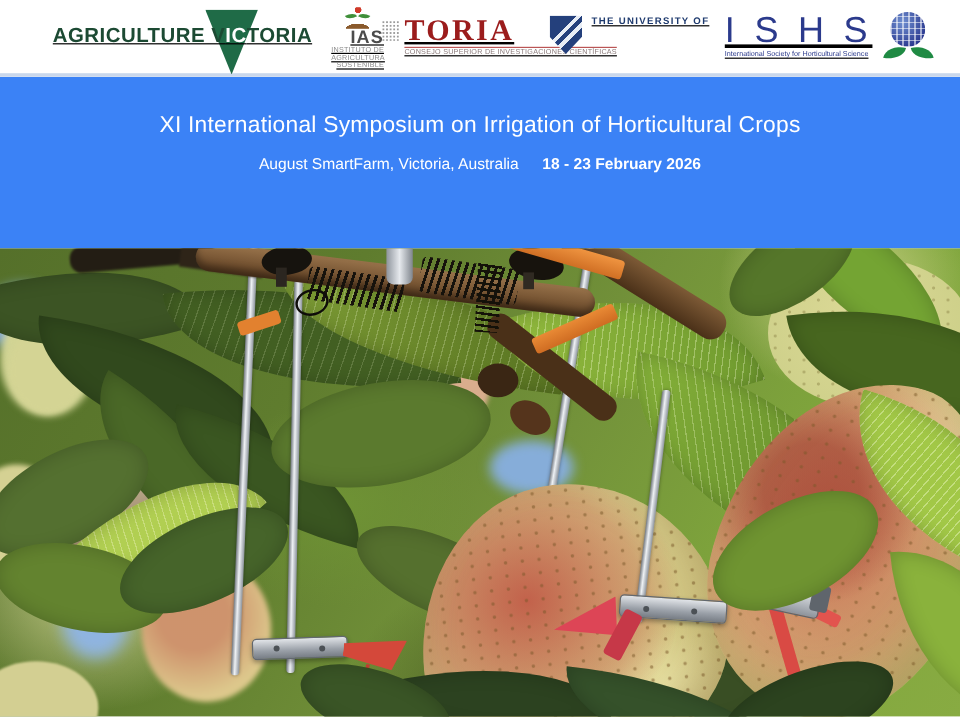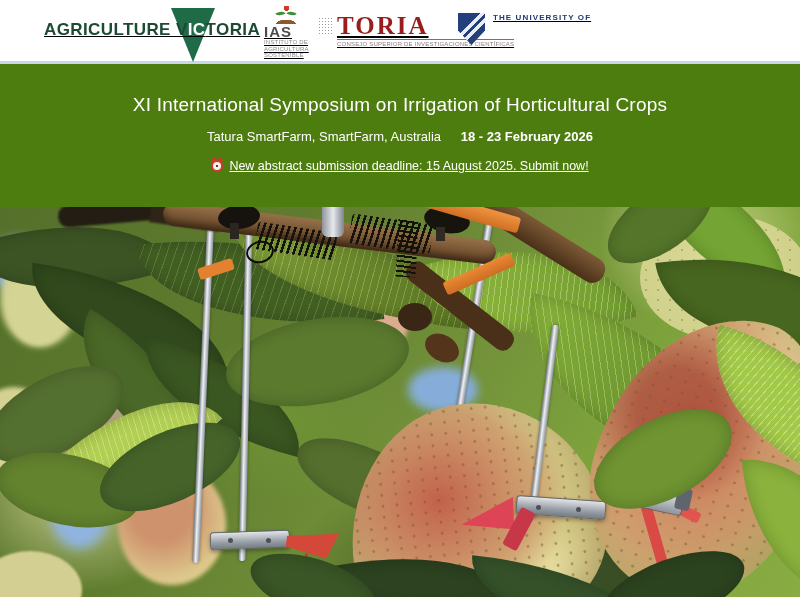--- a/index.html
+++ b/index.html
@@ -13,21 +13,21 @@
 
   
   .av { left:44px; top:20px; width:210px; height:28px; }
   .av-tri { position:absolute; left:127px; top:-12px; width:44px; height:54px;
     background:#1f6b47; clip-path:polygon(0 0,100% 0,50% 100%); z-index:0; }
   .av-text { position:relative; z-index:1; font-weight:700; font-size:17px;
     letter-spacing:.4px; color:#1c4a33; white-space:nowrap; }
   .av-white { color:#ffffff; }
 
   
-  .ias { left:264px; top:6px; width:44px; text-align:left; }
+  .ias { left:276px; top:6px; width:44px; text-align:right; }
   .ias-icon { position:relative; width:22px; height:18px; margin:0 auto;
     background:
       radial-gradient(circle at 52% 12%, #d03a2a 0 2.6px, transparent 3px),
       radial-gradient(16px 7px at 50% 100%, #8a5a2c 0 60%, transparent 62%);
   }
   .ias-icon::before, .ias-icon::after { content:""; position:absolute; top:5px;
     width:9px; height:5px; background:#3f8f3a; border-radius:0 100% 0 100%; }
   .ias-icon::before { left:1px; transform:rotate(-28deg); }
   .ias-icon::after  { right:1px; transform:rotate(28deg) scaleX(-1); }
   .ias-acr { font-size:15px; font-weight:700; color:#4c4c4c; letter-spacing:1px; line-height:15px;}
@@ -62,21 +62,21 @@
     background:
       repeating-linear-gradient(0deg, rgba(255,255,255,.55) 0 1px, transparent 1px 5px),
       repeating-linear-gradient(90deg, rgba(255,255,255,.55) 0 1px, transparent 1px 5px),
       radial-gradient(circle at 35% 30%, #6f8fd0, #2b3990 75%);
   }
   .globe-leaf { position:absolute; width:17px; height:12px; background:#1f8a43; bottom:2px; }
   .globe-leaf.l { left:0; border-radius:100% 0 100% 0; transform:rotate(12deg); }
   .globe-leaf.r { right:0; border-radius:0 100% 0 100%; transform:rotate(-12deg); }
 
   
-  .banner { height:143px; background:#4d7c0f; color:#fff; text-align:center;
+  .banner { height:143px; background:#3b82f6; color:#fff; text-align:center;
     display:flex; flex-direction:column; align-items:center; padding-top:30px; }
   .banner h1 { font-size:19px; font-weight:500; letter-spacing:.2px; margin-bottom:13px; }
   .banner-sub { font-size:13px; margin-bottom:15px; }
   .banner-sub .loc { font-weight:400; margin-right:16px; }
   .banner-sub .dates { font-weight:700; }
   .deadline { color:#fff; font-size:12.5px; display:flex; align-items:center;
     cursor:pointer; text-decoration:none; }
   .deadline .txt { text-decoration:underline; }
   .clock { position:relative; width:12px; height:12px; border-radius:50%;
     background:radial-gradient(circle at 50% 50%, #444 0 1.2px, #fdf3ee 1.4px);
@@ -135,32 +135,39 @@
     </div>
   </div>
 
   <div class="uom">
     <div class="uom-crest"></div>
     <div>
       <div class="uom-l1">THE UNIVERSITY OF</div>
     </div>
   </div>
 
+  <div class="ishs">
+    <div>
+      <div class="ishs-acr">I S H S</div>
+      <div class="ishs-sub">International Society for Horticultural Science</div>
+    </div>
+    <div class="ishs-globe-wrap">
+      <div class="globe"></div>
+      <div class="globe-leaf l"></div>
+      <div class="globe-leaf r"></div>
+    </div>
+  </div>
 </div>
 
 <div class="banner">
   <h1>XI International Symposium on Irrigation of Horticultural Crops</h1>
   <div class="banner-sub">
-    <span class="loc">Tatura SmartFarm, SmartFarm, Australia</span>
+    <span class="loc">August SmartFarm, Victoria, Australia</span>
     <span class="dates">18 - 23 February 2026</span>
   </div>
-  <a class="deadline" href="#">
-    <span class="clock"></span>
-    <span class="txt">New abstract submission deadline: 15 August 2025. Submit now!</span>
-  </a>
 </div>
 
 <div id="hero">
 
   <div class="ph B" style="left:-15px;top:30px;width:70px;height:55px;background:#86add9;filter:blur(5px)"></div>
   <div class="ph B" style="left:128px;top:158px;width:48px;height:40px;background:#8fb4e0;filter:blur(5px)"></div>
   <div class="ph B" style="left:408px;top:160px;width:70px;height:45px;background:#86add9;filter:blur(5px)"></div>
   <div class="ph B" style="left:52px;top:282px;width:55px;height:60px;background:#8fb4e0;filter:blur(6px)"></div>
   <div class="ph B" style="left:338px;top:60px;width:40px;height:30px;background:#9abede;filter:blur(5px)"></div>
 

